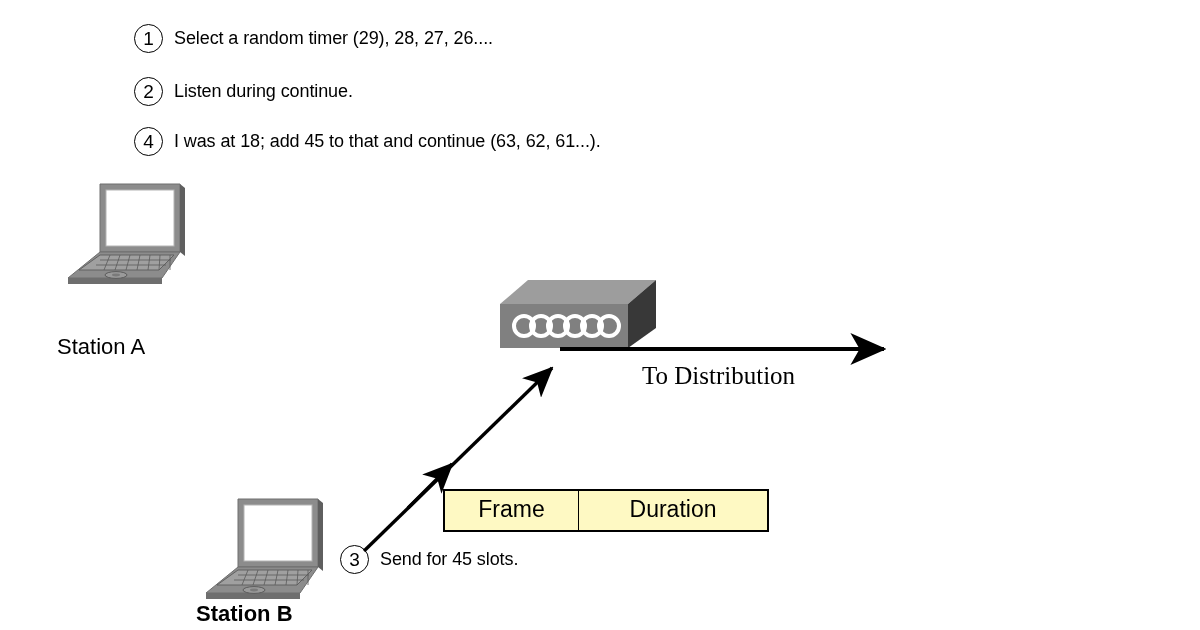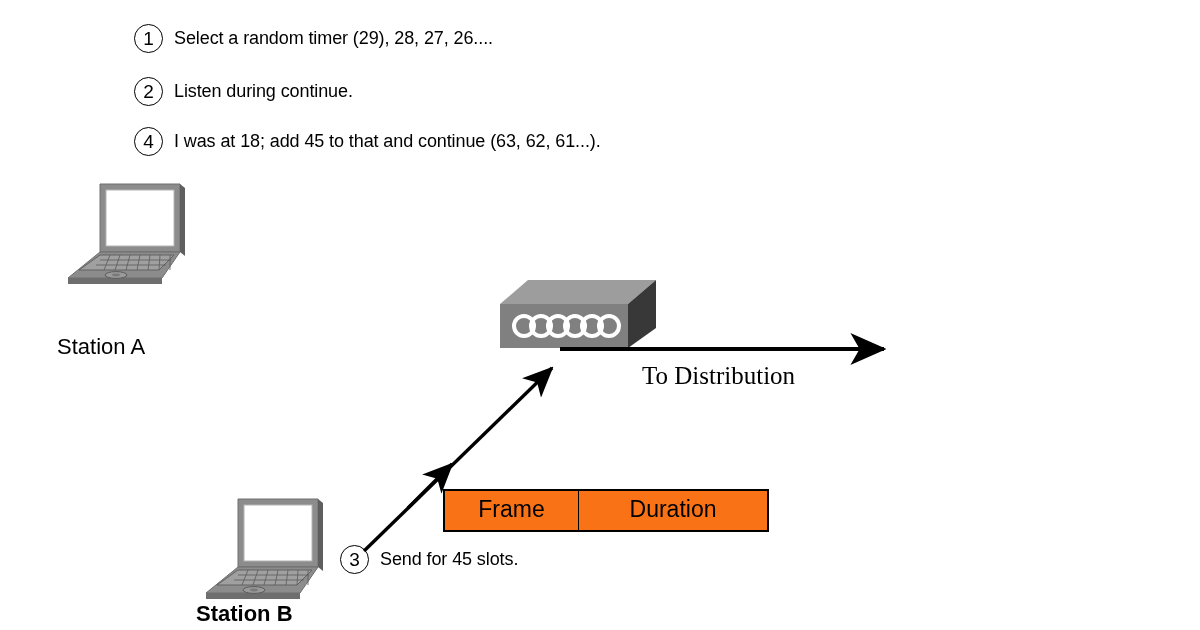--- a/index.html
+++ b/index.html
@@ -77,21 +77,21 @@
     pointer-events: none;
   }
 
   
   .frame-table {
     position: absolute;
     left: 443px;
     top: 489px;
     border: 2.4px solid #000;
     border-collapse: collapse;
-    background: #f97316;
+    background: #fef9c3;
   }
   .frame-table td {
     border: 1.6px solid #000;
     font-size: 23px;
     text-align: center;
     padding: 5px 0 7px 0;
     font-family: "Liberation Sans", sans-serif;
   }
   .cell-frame { width: 133px; }
   .cell-duration { width: 188px; }

